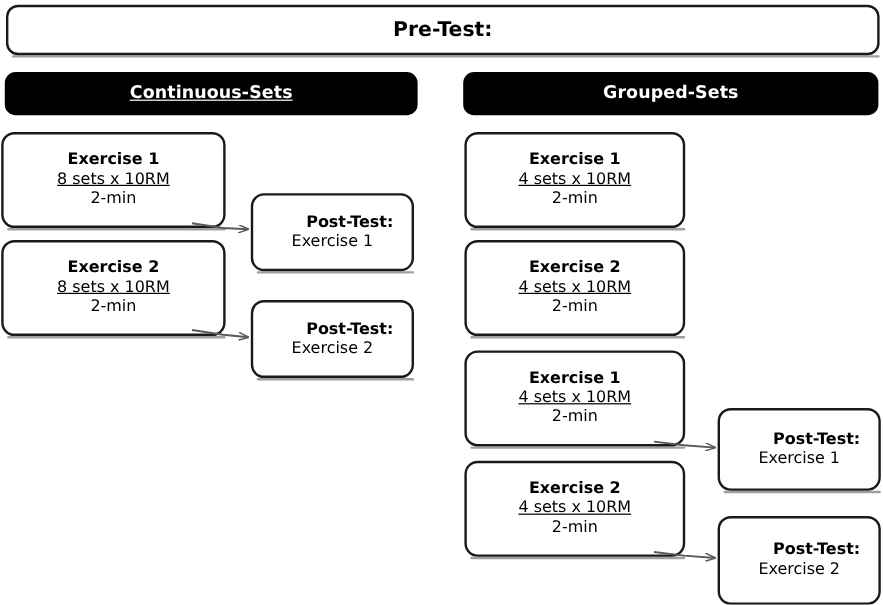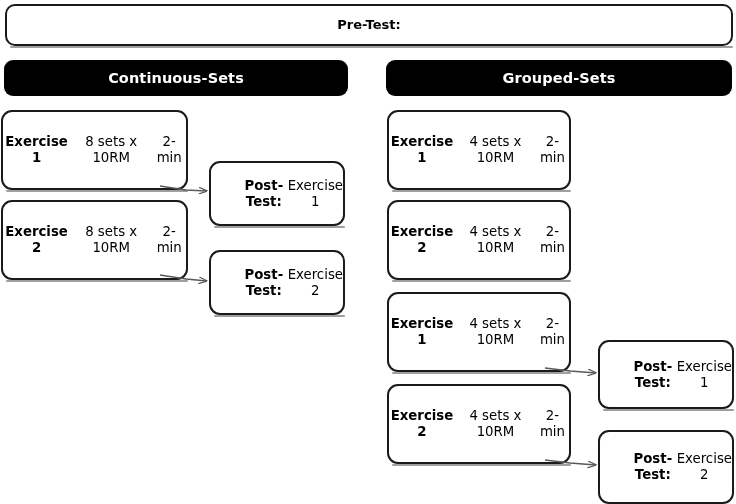--- a/index.html
+++ b/index.html
@@ -24,21 +24,21 @@
   }
 
   
   .node {
     position: absolute;
     box-sizing: border-box;
     background: #ffffff;
     border: 2.2px solid #1a1a1a;
     border-radius: 11px;
     display: flex;
-    flex-direction: row;
+    flex-direction: column;
     align-items: center;
     justify-content: center;
     text-align: center;
     line-height: 1.18;
   }
 
   
   .node::after {
     content: "";
     position: absolute;
@@ -67,33 +67,33 @@
   }
 
   
   #pretest {
     left: 5px;
     top: 4px;
     width: 728px;
     height: 42px;
     border-radius: 10px;
     flex-direction: row;
-    font-size: 13px;
+    font-size: 17px;
   }
   #pretest .lead { font-weight: bold; }
   #pretest .tail { font-weight: normal; margin-left: 4px; }
 
   
-  #banner-left  { left: 4px;   top: 60px; width: 344px; height: 36px; }
+  #banner-left  { left: 4px;   top: 60px; width: 344px; height: 36px; text-decoration: underline; }
   #banner-right { left: 386px; top: 60px; width: 346px; height: 36px; }
 
   
   .exercise { font-size: 13.3px; }
   .exercise .ttl  { font-weight: bold; }
-  .exercise .dose { }
+  .exercise .dose { text-decoration: underline; }
   .exercise .rest { }
 
   
   #cs-ex1 { left: 1px; top: 110px; width: 187px; height: 80px; }
   #cs-ex2 { left: 1px; top: 200px; width: 187px; height: 80px; }
 
   
   #gs-ex1 { left: 387px; top: 110px; width: 184px; height: 80px; }
   #gs-ex2 { left: 387px; top: 200px; width: 184px; height: 80px; }
   #gs-ex3 { left: 387px; top: 292px; width: 184px; height: 80px; }

